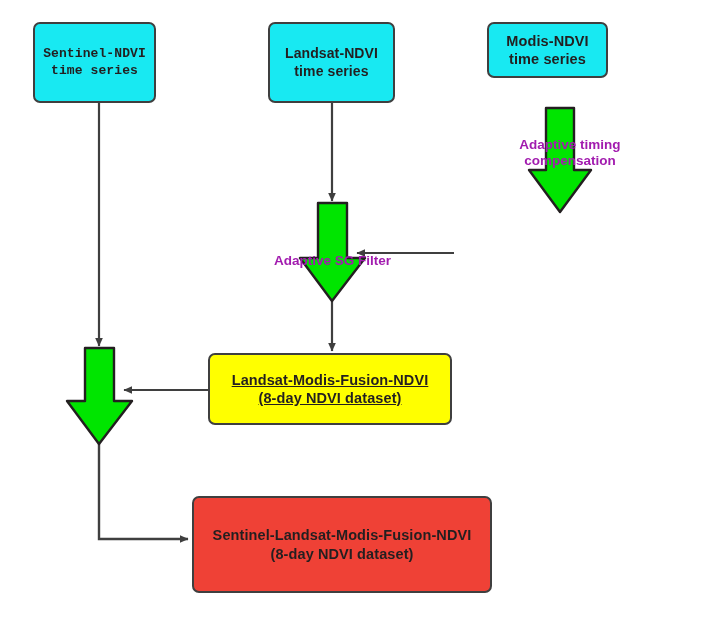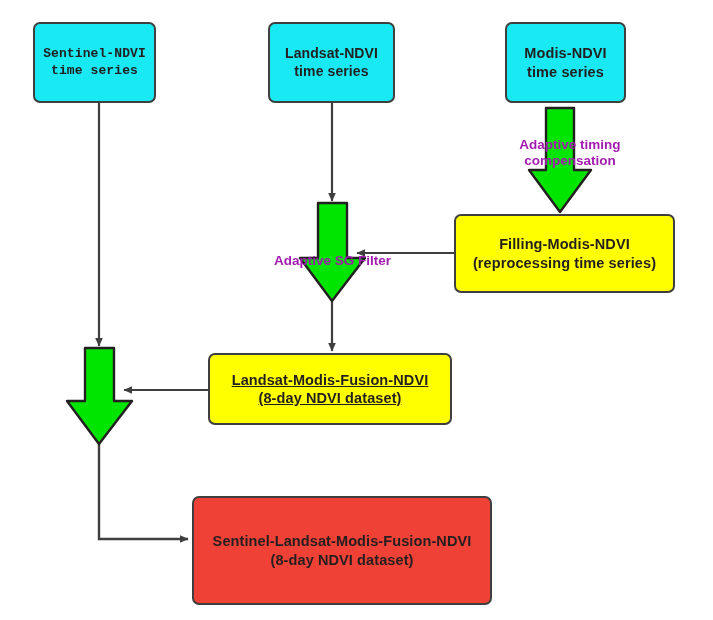--- a/index.html
+++ b/index.html
@@ -101,42 +101,36 @@
     </div>
   </div>
 
   <div class="node node-cyan" style="left:268px; top:22px; width:127px; height:81px; font-size:14px; z-index:5;">
     <div class="lines">
       <div>Landsat-NDVI</div>
       <div>time series</div>
     </div>
   </div>
 
-  <div class="node node-cyan" style="left:505px; top:22px; width:121px; height:81px; font-size:14.5px; z-index:5;">
+  <div class="node node-cyan" style="left:487px; top:22px; width:121px; height:56px; font-size:14.5px; z-index:5;">
     <div class="lines">
       <div>Modis-NDVI</div>
       <div>time series</div>
     </div>
   </div>
 
-  <div class="node node-yellow" style="left:454px; top:214px; width:221px; height:79px; font-size:14.5px; z-index:5;">
-    <div class="lines">
-      <div>Filling-Modis-NDVI</div>
-      <div>(reprocessing time series)</div>
-    </div>
-  </div>
 
   <div class="node node-yellow" style="left:208px; top:353px; width:244px; height:72px; font-size:14.5px; z-index:5;text-decoration:underline;">
     <div class="lines">
       <div>Landsat-Modis-Fusion-NDVI</div>
       <div>(8-day NDVI dataset)</div>
     </div>
   </div>
 
-  <div class="node node-red" style="left:192px; top:496px; width:300px; height:109px; font-size:14.5px; z-index:5;">
+  <div class="node node-red" style="left:192px; top:496px; width:300px; height:97px; font-size:14.5px; z-index:5;">
     <div class="lines">
       <div>Sentinel-Landsat-Modis-Fusion-NDVI</div>
       <div>(8-day NDVI dataset)</div>
     </div>
   </div>
 
   <div class="label-blue" style="left:499px; top:137px; width:142px; font-size:13.5px;">
     <div>Adaptive timing</div>
     <div>compensation</div>
   </div>

